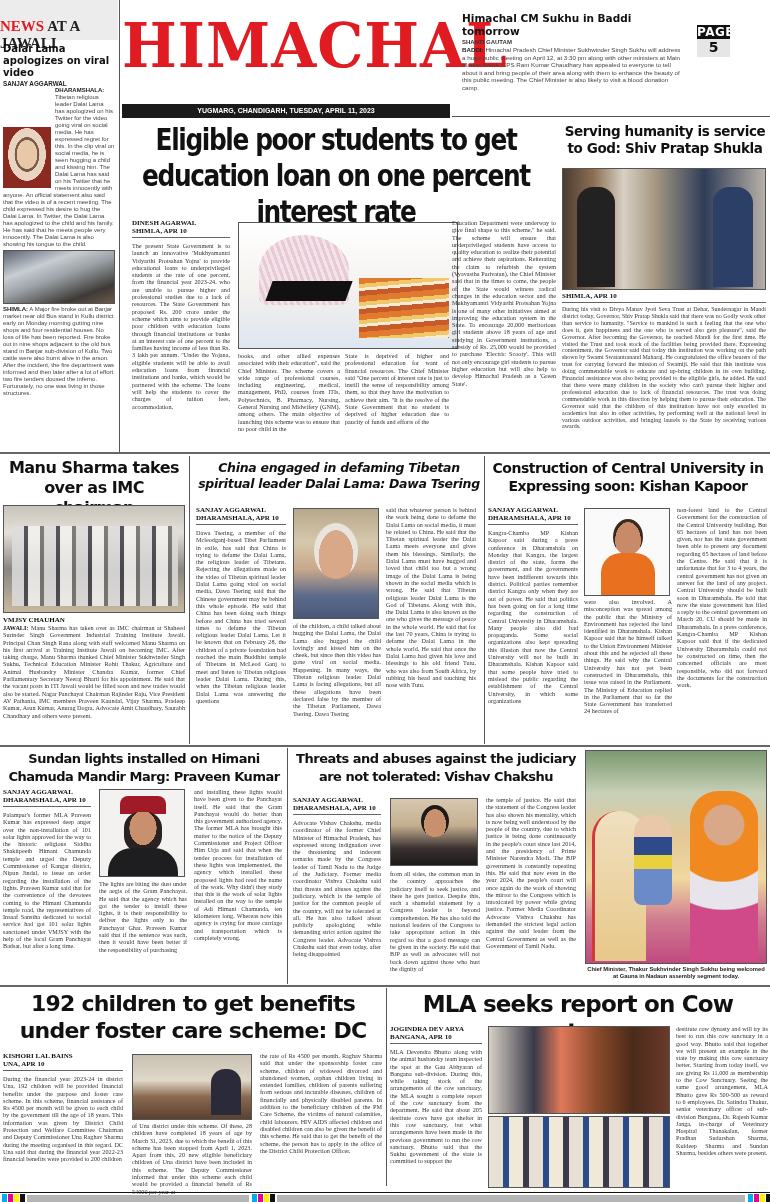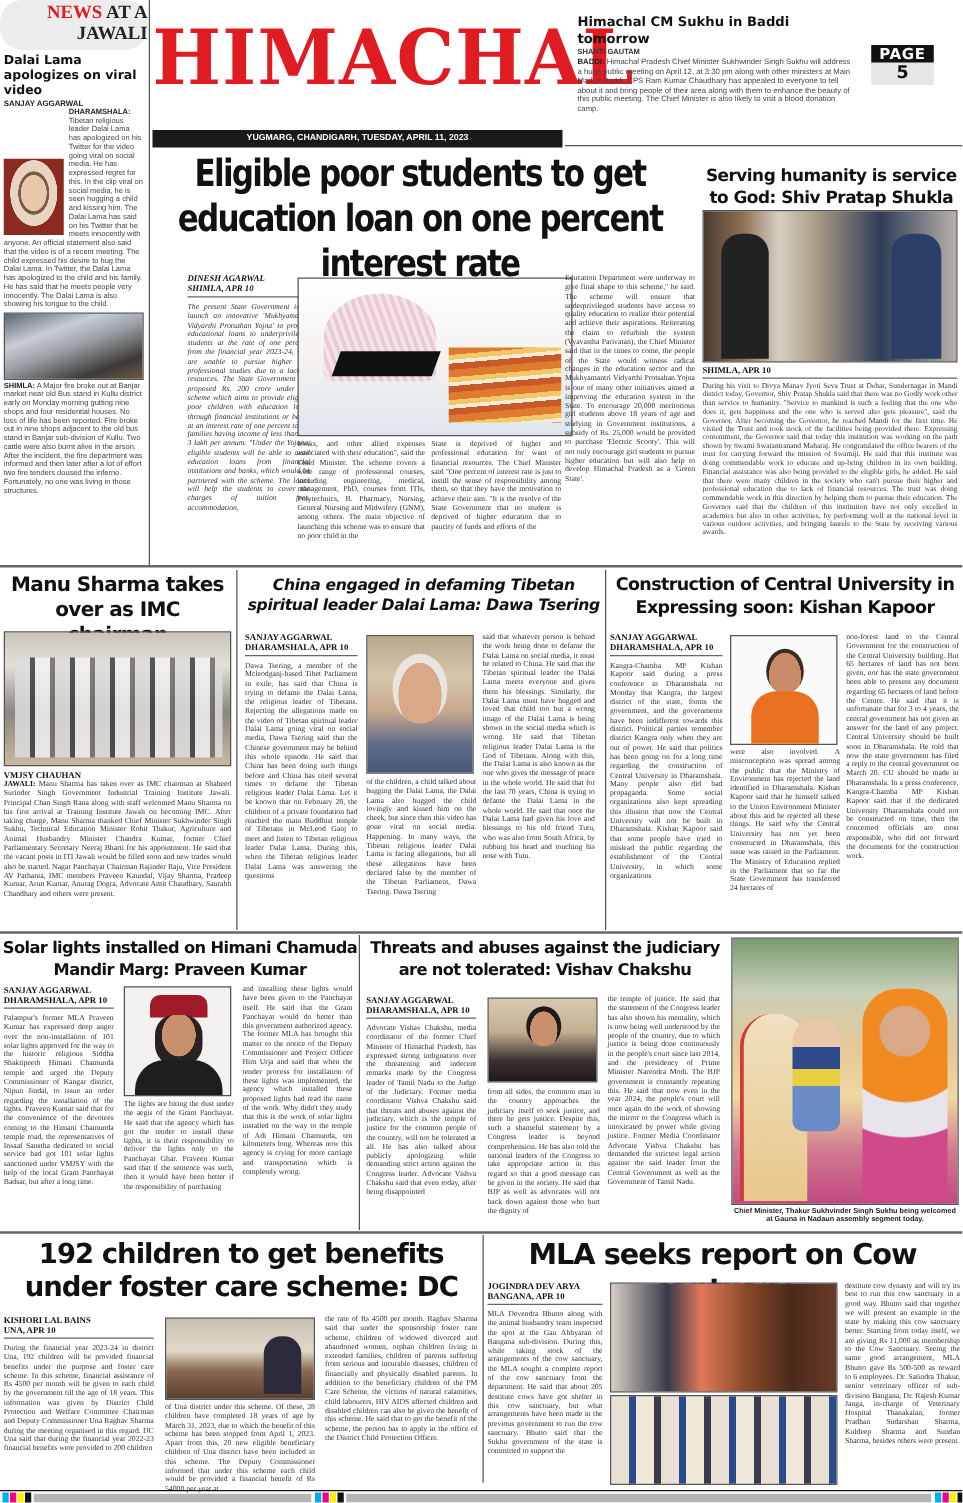--- a/index.html
+++ b/index.html
@@ -10,21 +10,21 @@
 .body-txt{font-family:"Liberation Serif",serif;font-size:6.2px;line-height:7.3px;text-align:justify;color:#333}
 .byline{font-family:"Liberation Serif",serif;font-weight:bold;font-size:7px;line-height:8px;color:#111;text-transform:uppercase;border-bottom:1px solid #666;padding-bottom:2px;margin-bottom:4px}
 .photo{border:1px solid #555;overflow:hidden}
 .vline{position:absolute;background:#555;width:1px}
 .hline{position:absolute;background:#666;height:2px}
 </style>
 </head>
 <body>
 
 <div class="abs" style="left:0;top:0;width:118px;height:452px;">
-  <div style="background:#ececec;height:40px;text-align:right;padding-top:2px;font-family:'Liberation Serif',serif;font-size:15px;line-height:17px;font-weight:bold;border-radius:18px;">
+  <div style="background:#ececec;height:40px;text-align:left;padding-top:18px;font-family:'Liberation Serif',serif;font-size:15px;line-height:17px;font-weight:bold;">
     <span style="color:#e01b22">NEWS</span>
     <span style="color:#222">AT A</span><br>
     <span style="color:#222">JAWALI</span>
   </div>
   <div class="cond" style="font-size:10px;font-weight:bold;line-height:12px;padding:3px 3px 1px 3px;color:#111">Dalai Lama apologizes on viral video</div>
   <div class="sans" style="font-size:6.3px;font-weight:bold;padding:0 3px;color:#222">SANJAY AGGARWAL</div>
   <div class="sans" style="font-size:6px;line-height:7px;padding:0 3px;color:#444">
     <div style="float:left;width:48px;height:61px;margin:40px 4px 1px 0;background:radial-gradient(ellipse at 50% 45%,#e9c8a8 0 30%,#7a5b47 31% 36%,#e8d4c0 37% 55%,#8a2a20 56%);"></div>
     <b style="color:#222">DHARAMSHALA:</b>
     <span>Tibetan religious leader Dalai Lama has apologized on his Twitter for the video going viral on social media. He has expressed regret for this. In the clip viral on social media, he is seen hugging a child and kissing him. The Dalai Lama has said on his Twitter that he meets innocently with anyone. An official statement also said that the video is of a recent meeting. The child expressed his desire to hug the Dalai Lama. In Twitter, the Dalai Lama has apologized to the child and his family. He has said that he meets people very innocently. The Dalai Lama is also showing his tongue to the child.</span>
@@ -45,48 +45,48 @@
 </div>
 
 <div class="abs" style="left:462px;top:12px;width:222px;">
   <div class="cond" style="font-size:10.5px;font-weight:bold;color:#111;line-height:13px;">Himachal CM Sukhu in Baddi tomorrow</div>
   <div class="sans" style="font-size:6px;font-weight:bold;color:#333;line-height:8px;">SHANTI GAUTAM</div>
   <div class="sans" style="font-size:6.2px;line-height:7.6px;color:#444;">
     <b style="color:#222">BADDI:</b>
     <span>Himachal Pradesh Chief Minister Sukhwinder Singh Sukhu will address a huge public meeting on April 12, at 3:30 pm along with other ministers at Main Market Baddi. CPS Ram Kumar Chaudhary has appealed to everyone to tell about it and bring people of their area along with them to enhance the beauty of this public meeting. The Chief Minister is also likely to visit a blood donation camp.</span>
   </div>
 </div>
-<div class="abs" style="left:697px;top:36px;width:50px;height:32px;background:#e6e6e6;text-align:center;">
+<div class="abs" style="left:697px;top:25px;width:33px;height:32px;background:#e6e6e6;text-align:center;">
   <div style="background:#111;color:#fff;font-family:'DejaVu Sans',sans-serif;font-weight:bold;font-size:12px;line-height:14px;letter-spacing:0.5px;">PAGE</div>
   <div style="font-family:'DejaVu Sans',sans-serif;font-weight:bold;font-size:14px;line-height:16px;color:#111;">5</div>
 </div>
 <div class="abs" style="left:452px;top:116px;width:318px;height:1px;background:#555;"></div>
 
 <div class="abs" style="left:122px;top:122px;width:428px;font-family:'DejaVu Sans Condensed','DejaVu Sans',sans-serif;font-weight:bold;font-size:30px;line-height:36px;color:#111;text-align:center;letter-spacing:-1.5px;transform:scaleX(0.92);transform-origin:center top;">Eligible poor students to get education loan on one percent interest rate</div>
 
-<div class="abs" style="left:150px;top:219px;width:98px;font-style:italic;">
+<div class="abs" style="left:132px;top:219px;width:98px;">
   <div class="byline"><span>DINESH AGARWAL</span><br><span>SHIMLA, APR 10</span></div>
   <div class="body-txt">The present State Government is to launch an innovative 'Mukhyamantri Vidyarthi Protsahan Yojna' to provide educational loans to underprivileged students at the rate of one percent, from the financial year 2023-24, who are unable to pursue higher and professional studies due to a lack of resources. The State Government has proposed Rs. 200 crore under the scheme which aims to provide eligible poor children with education loans through financial institutions or banks at an interest rate of one percent to the families having income of less than Rs. 3 lakh per annum. "Under the Yojana, eligible students will be able to avail education loans from financial institutions and banks, which would be partnered with the scheme. The loans will help the students to cover the charges of tuition fees, accommodation,</div>
 </div>
 <div class="abs photo" style="left:238px;top:222px;width:220px;height:127px;background:linear-gradient(180deg,#fff 0%,#f4f1ee 55%,#dde6f0 100%);">
   <div style="position:absolute;left:20px;top:12px;width:90px;height:70px;border-radius:50% 50% 10% 10%;background:repeating-linear-gradient(70deg,#e8c9d4 0 3px,#f3e3ea 3px 6px);"></div>
   <div style="position:absolute;left:30px;top:58px;width:80px;height:20px;background:#111;transform:skewX(-20deg);"></div>
   <div style="position:absolute;left:120px;top:55px;width:90px;height:60px;background:repeating-linear-gradient(175deg,#e07a2f 0 6px,#f0c86a 6px 10px,#f5ecd8 10px 13px,#c85a2a 13px 18px);"></div>
 </div>
 <div class="abs" style="left:238px;top:352px;width:102px;">
   <div class="body-txt">books, and other allied expenses associated with their education", said the Chief Minister. The scheme covers a wide range of professional courses, including engineering, medical, management, PhD, courses from ITIs, Polytechnics, B. Pharmacy, Nursing, General Nursing and Midwifery (GNM), among others. The main objective of launching this scheme was to ensure that no poor child in the</div>
 </div>
 <div class="abs" style="left:345px;top:352px;width:104px;">
   <div class="body-txt">State is deprived of higher and professional education for want of financial resources. The Chief Minister said "One percent of interest rate is just to instill the sense of responsibility among them, so that they have the motivation to achieve their aim. "It is the resolve of the State Government that no student is deprived of higher education due to paucity of funds and efforts of the</div>
 </div>
 <div class="abs" style="left:452px;top:219px;width:104px;">
   <div class="body-txt">Education Department were underway to give final shape to this scheme," he said. The scheme will ensure that underprivileged students have access to quality education to realize their potential and achieve their aspirations. Reiterating the claim to refurbish the system (Vyavastha Parivatan), the Chief Minister said that in the times to come, the people of the State would witness radical changes in the education sector and the Mukhyamantri Vidyarthi Protsahan Yojna is one of many other initiatives aimed at improving the education system in the State. To encourage 20,000 meritorious girl students above 18 years of age and studying in Government institutions, a subsidy of Rs. 25,000 would be provided to purchase 'Electric Scooty'. This will not only encourage girl students to pursue higher education but will also help to develop Himachal Pradesh as a 'Green State'.</div>
 </div>
 
-<div class="abs" style="left:562px;top:133px;width:206px;font-family:'DejaVu Sans',sans-serif;font-weight:bold;font-size:13.5px;line-height:17px;color:#111;text-align:center;letter-spacing:-0.4px;">Serving humanity is service to God: Shiv Pratap Shukla</div>
+<div class="abs" style="left:562px;top:123px;width:206px;font-family:'DejaVu Sans',sans-serif;font-weight:bold;font-size:13.5px;line-height:17px;color:#111;text-align:center;letter-spacing:-0.4px;">Serving humanity is service to God: Shiv Pratap Shukla</div>
 <div class="abs photo" style="left:562px;top:168px;width:204px;height:122px;background:linear-gradient(90deg,#4a3c30 0%,#8c6e52 15%,#d8d0c4 30%,#a89a84 45%,#2f3d58 70%,#b8b0a8 100%);">
   <div style="position:absolute;left:14px;top:18px;width:38px;height:100px;background:#222;border-radius:16px 16px 0 0;"></div>
   <div style="position:absolute;left:150px;top:18px;width:40px;height:100px;background:#2c3f66;border-radius:16px 16px 0 0;"></div>
 </div>
 <div class="abs" style="left:562px;top:292px;width:204px;font-family:'Liberation Serif',serif;font-weight:bold;font-size:7px;border-bottom:1px solid #666;padding-bottom:2px;color:#111;">SHIMLA, APR 10</div>
 <div class="abs body-txt" style="left:562px;top:306px;width:204px;font-size:6px;line-height:6.9px;">During his visit to Divya Manav Jyoti Seva Trust at Dehar, Sundernagar in Mandi district today, Governor, Shiv Pratap Shukla said that there was no Godly work other than service to humanity. "Service to mankind is such a feeling that the one who does it, gets happiness and the one who is served also gets pleasure", said the Governor. After becoming the Governor, he reached Mandi for the first time. He visited the Trust and took stock of the facilities being provided there. Expressing contentment, the Governor said that today this institution was working on the path shown by Swami Swatantranand Maharaj. He congratulated the office bearers of the trust for carrying forward the mission of Swamiji. He said that this institute was doing commendable work to educate and up-bring children in its own building. Financial assistance was also being provided to the eligible girls, he added. He said that there were many children in the society who can't pursue their higher and professional education due to lack of financial resources. The trust was doing commendable work in this direction by helping them to pursue their education. The Governor said that the children of this institution have not only excelled in academics but also in other activities, by performing well at the national level in various outdoor activities, and bringing laurels to the State by receiving various awards.</div>
 
 <div class="hline" style="left:0;top:452px;width:770px;"></div>
 
 <div class="abs" style="left:2px;top:458px;width:184px;font-family:'DejaVu Sans',sans-serif;font-weight:bold;font-size:16px;line-height:20px;color:#111;text-align:center;letter-spacing:-0.5px;">Manu Sharma takes over as IMC chairman</div>
@@ -127,21 +127,21 @@
 </div>
 <div class="abs" style="left:584px;top:598px;width:88px;">
   <div class="body-txt">were also involved. A misconception was spread among the public that the Ministry of Environment has rejected the land identified in Dharamshala. Kishan Kapoor said that he himself talked to the Union Environment Minister about this and he rejected all these things. He said why the Central University has not yet been constructed in Dharamshala, this issue was raised in the Parliament. The Ministry of Education replied in the Parliament that so far the State Government has transferred 24 hectares of</div>
 </div>
 <div class="abs" style="left:677px;top:506px;width:90px;">
   <div class="body-txt">non-forest land to the Central Government for the construction of the Central University building. But 65 hectares of land has not been given, nor has the state government been able to present any document regarding 65 hectares of land before the Centre. He said that it is unfortunate that for 3 to 4 years, the central government has not given an answer for the land of any project. Central University should be built soon in Dharamshala. He told that now the state government has filed a reply to the central government on March 20. CU should be made in Dharamshala. In a press conference, Kangra-Chamba MP Kishan Kapoor said that if the dedicated University Dharamshala could not be constructed on time, then the concerned officials are most responsible, who did not forward the documents for the construction work.</div>
 </div>
 
 <div class="hline" style="left:0;top:745px;width:770px;"></div>
 
-<div class="abs" style="left:2px;top:750px;width:284px;font-family:'DejaVu Sans',sans-serif;font-weight:bold;font-size:13px;line-height:18px;color:#111;text-align:center;letter-spacing:-0.5px;">Solar lights installed on Himani Chamuda Mandir Marg: Praveen Kumar</div>
+<div class="abs" style="left:2px;top:750px;width:284px;font-family:'DejaVu Sans',sans-serif;font-weight:bold;font-size:13px;line-height:18px;color:#111;text-align:center;letter-spacing:-0.5px;">Sundan lights installed on Himani Chamuda Mandir Marg: Praveen Kumar</div>
 <div class="abs" style="left:3px;top:788px;width:88px;">
   <div class="byline"><span>SANJAY AGGARWAL</span><br><span>DHARAMSHALA, APR 10</span></div>
   <div class="body-txt">Palampur's former MLA Praveen Kumar has expressed deep anger over the non-installation of 101 solar lights approved for the way to the historic religious Siddha Shaktipeeth Himani Chamunda temple and urged the Deputy Commissioner of Kangar district, Nipun Jindal, to issue an order regarding the installation of the lights. Praveen Kumar said that for the convenience of the devotees coming to the Himani Chamunda temple road, the representatives of Insaaf Sanstha dedicated to social service had got 101 solar lights sanctioned under VMJSY with the help of the local Gram Panchayat Badsar, but after a long time.</div>
 </div>
 <div class="abs photo" style="left:99px;top:789px;width:86px;height:88px;background:#f4f2f0;">
   <div style="position:absolute;left:20px;top:6px;width:46px;height:18px;border-radius:8px 8px 0 0;background:#a11a28;"></div>
   <div style="position:absolute;left:24px;top:22px;width:38px;height:40px;border-radius:40%;background:radial-gradient(ellipse at 50% 40%,#c8906c 0 50%,#2a2220 51%);"></div>
   <div style="position:absolute;left:8px;top:58px;width:70px;height:30px;border-radius:24px 24px 0 0;background:#1e1e20;"></div>
 </div>
 <div class="abs" style="left:99px;top:880px;width:88px;">

